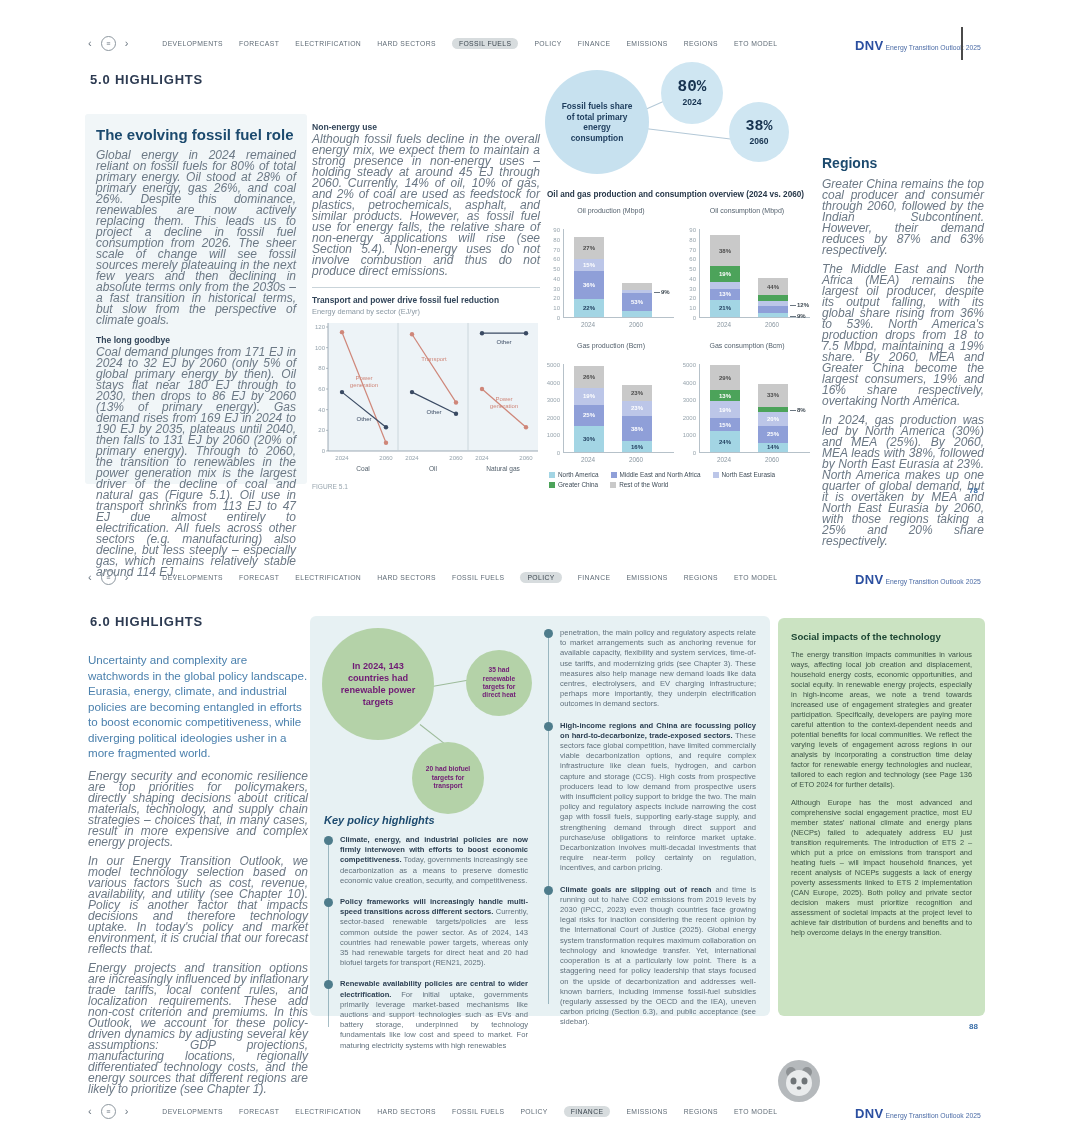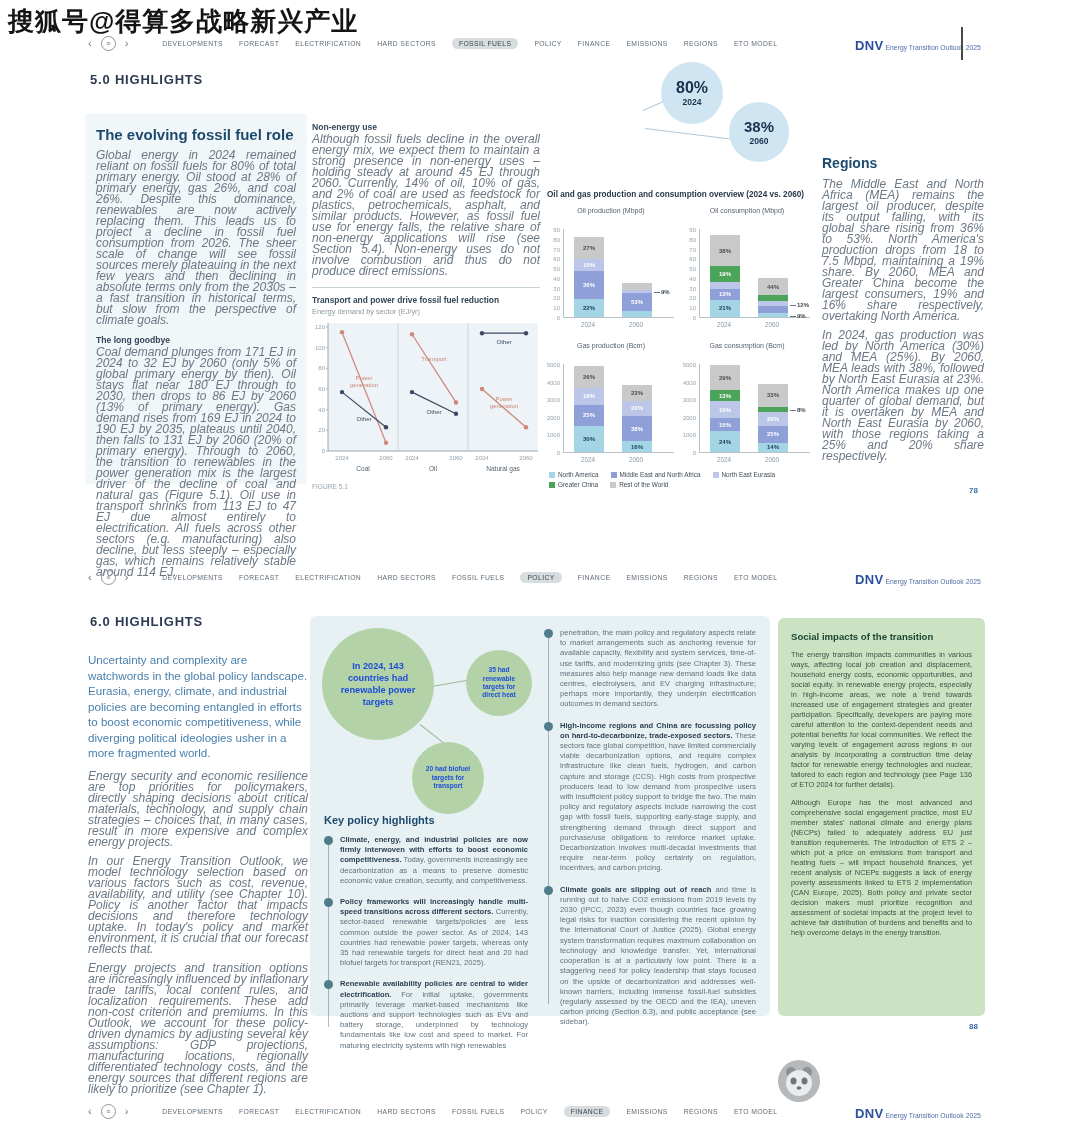--- a/index.html
+++ b/index.html
@@ -31,21 +31,21 @@
   .h1{font-size:15px;font-weight:700;color:#1c4a6e;margin:0 0 7px 0;}
   .h2{font-size:14px;font-weight:700;color:#1c4a6e;margin:0 0 8px 0;}
   .subhead{font-size:8.6px;font-weight:700;color:#33465a;margin:9px 0 2px 0;}
   .body-txt p, p.body-txt{font-size:12px;line-height:11px;color:#6b7885;margin:0 0 8px 0;text-align:justify;font-style:italic;}
   .card1{background:#f1f6f8;border-radius:3px;padding:12px 11px;box-sizing:border-box;}
 
   
   .bubble{border-radius:50%;display:flex;flex-direction:column;align-items:center;justify-content:center;text-align:center;box-sizing:border-box;}
   .bubble.blue{background:#c7e1ef;color:#1d3c5c;}
   .bubble.blue2{background:#cfe6f2;color:#16324f;}
-  .bubble .big-val{font-size:16px;font-weight:800;line-height:17px;}
+  .bubble .big-val{font-size:16px;font-weight:800;line-height:17px;font-family:Liberation Mono, monospace;}
   .bubble .big-yr{font-size:8.5px;font-weight:700;margin-top:1px;}
   .bubble .blabel{font-size:8.4px;font-weight:700;line-height:10.5px;padding:0 13px;}
   .connector{position:absolute;height:1px;background:#b3c8d7;transform-origin:left center;}
 
   .ogtitle{font-size:8.2px;font-weight:700;color:#27384a;margin:10px 0 8px 2px;}
   .charts-grid{display:grid;grid-template-columns:132px 132px;column-gap:4px;row-gap:12px;}
   .bc{width:132px;}
   .bc-title{font-size:7px;color:#55626e;text-align:center;margin-bottom:4px;}
   .bc-plot{position:relative;height:112px;}
   .bc-bars{position:absolute;left:18px;bottom:12px;width:110px;height:88px;border-left:1px solid #b6c1c9;border-bottom:1px solid #b6c1c9;}
@@ -61,40 +61,39 @@
 
   
   .lc-block{border-top:1px solid #c9d4da;margin-top:10px;padding-top:7px;}
   .lc-title{font-size:8.4px;font-weight:700;color:#33465a;margin-bottom:2px;}
   .lc-sub{font-size:7.4px;color:#8a98a3;margin-bottom:3px;}
   .lc-fig{font-size:6.6px;color:#98a5ae;margin-top:2px;}
 
   
   .lead{font-size:11.6px;line-height:15.5px;color:#4b80ad;font-weight:500;margin:0 0 10px 0;}
   .midcard{background:#e7f1f3;border-radius:6px;box-sizing:border-box;}
-  .bubble.green{background:#b4d2a8;color:#1d4ed8;}
+  .bubble.green{background:#b4d2a8;color:#701a75;}
   .bubble .g-big{font-size:9.2px;font-weight:700;line-height:12px;padding:0 10px;}
   .bubble .g-small{font-size:6.6px;font-weight:700;line-height:8.4px;padding:0 7px;}
-  .kp-title{font-size:11px;font-weight:700;color:#1c4a6e;margin:0 0 9px 0;}
+  .kp-title{font-size:11px;font-weight:700;color:#1c4a6e;margin:0 0 9px 0;font-style:italic;}
   .bullets{position:relative;padding-left:16px;}
   .bullets::before{content:"";position:absolute;left:4px;top:8px;bottom:24px;width:1px;background:rgba(78,124,139,.5);}
   .bullet{position:relative;margin-bottom:11px;}
   .bullet .dot{position:absolute;left:-16px;top:1px;width:9px;height:9px;border-radius:50%;background:#4e7c8b;}
   .bullet p{font-size:7.6px;line-height:10.2px;color:#60707c;margin:0;text-align:justify;}
   .bullet b{color:#2c3f52;}
   .greencard{background:#cbe3c2;border-radius:6px;box-sizing:border-box;padding:13px 13px;}
   .greencard .gc-title{font-size:9.6px;font-weight:700;color:#1d4634;margin:0 0 8px 0;}
   .greencard p{font-size:7.4px;line-height:10px;color:#3c5347;margin:0 0 8px 0;text-align:justify;}
 </style>
 </head>
 <body>
 
 <div class="stage">
 
-  <div class="abs wm-top">搜狐号@得算多战略新兴产业</div>
 
   <div class="abs" style="left:88px;top:34px;width:900px;">
     <div class="nav">
       <div class="nav-ctrls">
         <span class="nav-arrow">‹</span>
         <span class="nav-menu">≡</span>
         <span class="nav-arrow">›</span>
       </div>
       <div class="tabs">
           <span class="tab">DEVELOPMENTS</span>
@@ -183,20 +182,23 @@
           <text x="191" y="152" text-anchor="middle" font-size="6.6" fill="#55626e">Natural gas</text>
         </svg>
       <div class="lc-fig">FIGURE 5.1</div>
     </div>
   </div>
 
   <div class="abs" style="left:545px;top:62px;width:268px;">
     <div style="position:relative;height:118px;">
       <div class="connector" style="left:98px;top:48px;width:24px;transform:rotate(-24deg);"></div>
       <div class="connector" style="left:100px;top:66px;width:86px;transform:rotate(7deg);"></div>
+      <div class="bubble blue abs" style="left:0;top:8px;width:104px;height:104px;">
+        <div class="blabel">Fossil fuels share of total primary energy consumption</div>
+      </div>
       <div class="bubble blue2 abs" style="left:116px;top:0;width:62px;height:62px;">
         <div class="big-val">80%</div>
         <div class="big-yr">2024</div>
       </div>
       <div class="bubble blue2 abs" style="left:184px;top:40px;width:60px;height:60px;">
         <div class="big-val" style="font-size:15px;">38%</div>
         <div class="big-yr">2060</div>
       </div>
     </div>
     <div class="ogtitle">Oil and gas production and consumption overview (2024 vs. 2060)</div>
@@ -346,20 +348,21 @@
         <span class="legend-item">
           <span class="legend-swatch" style="background: rgb(201, 201, 201);"></span>
           <span>Rest of the World</span>
         </span>
       </div>
   </div>
 
   <div class="abs" style="left:822px;top:155px;width:162px;">
     <div class="h2">Regions</div>
     <div class="body-txt" style="font-size:8px;">
+        <p class="body-txt">Greater China remains the top coal producer and consumer through 2060, followed by the Indian Subcontinent. However, their demand reduces by 87% and 63% respectively.</p>
         <p class="body-txt">The Middle East and North Africa (MEA) remains the largest oil producer, despite its output falling, with its global share rising from 36% to 53%. North America's production drops from 18 to 7.5 Mbpd, maintaining a 19% share. By 2060, MEA and Greater China become the largest consumers, 19% and 16% share respectively, overtaking North America.</p>
         <p class="body-txt">In 2024, gas production was led by North America (30%) and MEA (25%). By 2060, MEA leads with 38%, followed by North East Eurasia at 23%. North America makes up one quarter of global demand, but it is overtaken by MEA and North East Eurasia by 2060, with those regions taking a 25% and 20% share respectively.</p>
       </div>
   </div>
 
   <div class="abs pagenum" style="left:952px;top:486px;">78</div>
 
   <div class="abs" style="left:88px;top:568px;width:900px;">
     <div class="nav">
       <div class="nav-ctrls">
@@ -437,21 +440,21 @@
           </div>
           <div class="bullet">
             <span class="dot"></span>
             <p><b>Climate goals are slipping out of reach</b> and time is running out to halve CO2 emissions from 2019 levels by 2030 (IPCC, 2023) even though countries face growing legal risks for inaction considering the recent opinion by the International Court of Justice (2025). Global energy system transformation requires maximum collaboration on technology and knowledge transfer. Yet, international cooperation is at a particularly low point. There is a staggering need for policy leadership that stays focused on the upside of decarbonization and addresses well-known barriers, including immense fossil-fuel subsidies (regularly assessed by the OECD and the IEA), uneven carbon pricing (Section 6.3), and public acceptance (see sidebar).</p>
           </div>
         </div>
     </div>
   </div>
 
   <div class="abs greencard" style="left:778px;top:618px;width:207px;height:398px;">
-    <div class="gc-title">Social impacts of the transition</div>
+    <div class="gc-title">Social impacts of the technology</div>
     <div>
         <p>The energy transition impacts communities in various ways, affecting local job creation and displacement, household energy costs, economic opportunities, and social equity. In renewable energy projects, especially in high-income areas, we note a trend towards increased use of engagement strategies and greater participation. Specifically, developers are paying more careful attention to the context-dependent needs and potential benefits for local communities. We reflect the varying levels of engagement across regions in our analysis by incorporating a construction time delay factor for renewable energy technologies and nuclear, tailored to each region and technology (see Page 136 of ETO 2024 for further details).</p>
         <p>Although Europe has the most advanced and comprehensive social engagement practice, most EU member states' national climate and energy plans (NECPs) failed to adequately address EU just transition requirements. The introduction of ETS 2 – which put a price on emissions from transport and heating fuels – will impact household finances, yet recent analysis of NCEPs suggests a lack of energy poverty assessments linked to ETS 2 implementation (CAN Europe, 2025). Both policy and private sector decision makers must prioritize recognition and assessment of societal impacts at the project level to achieve fair distribution of burdens and benefits and to help overcome delays in the energy transition.</p>
       </div>
   </div>
 
   <div class="abs pagenum" style="left:952px;top:1022px;">88</div>
 
   <svg class="abs wm-logo" viewBox="0 0 42 42">
     <circle cx="21" cy="21" r="21" fill="#b5b9bc"></circle>

